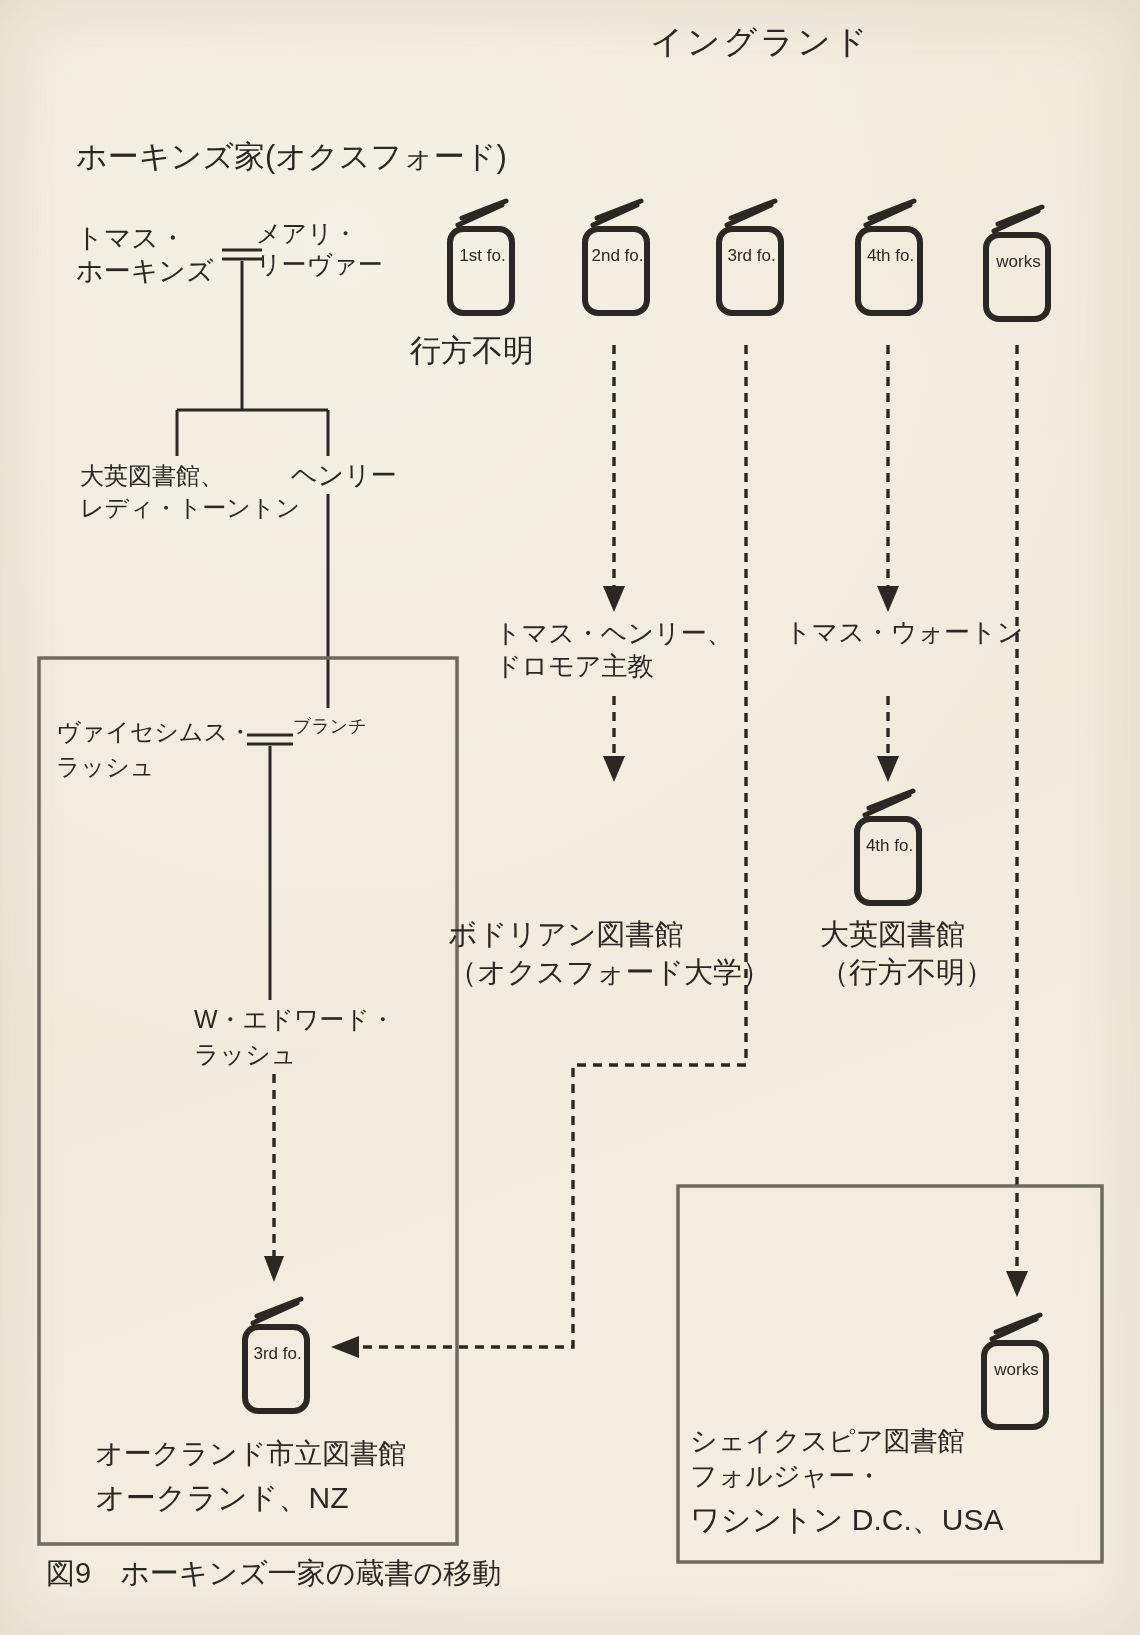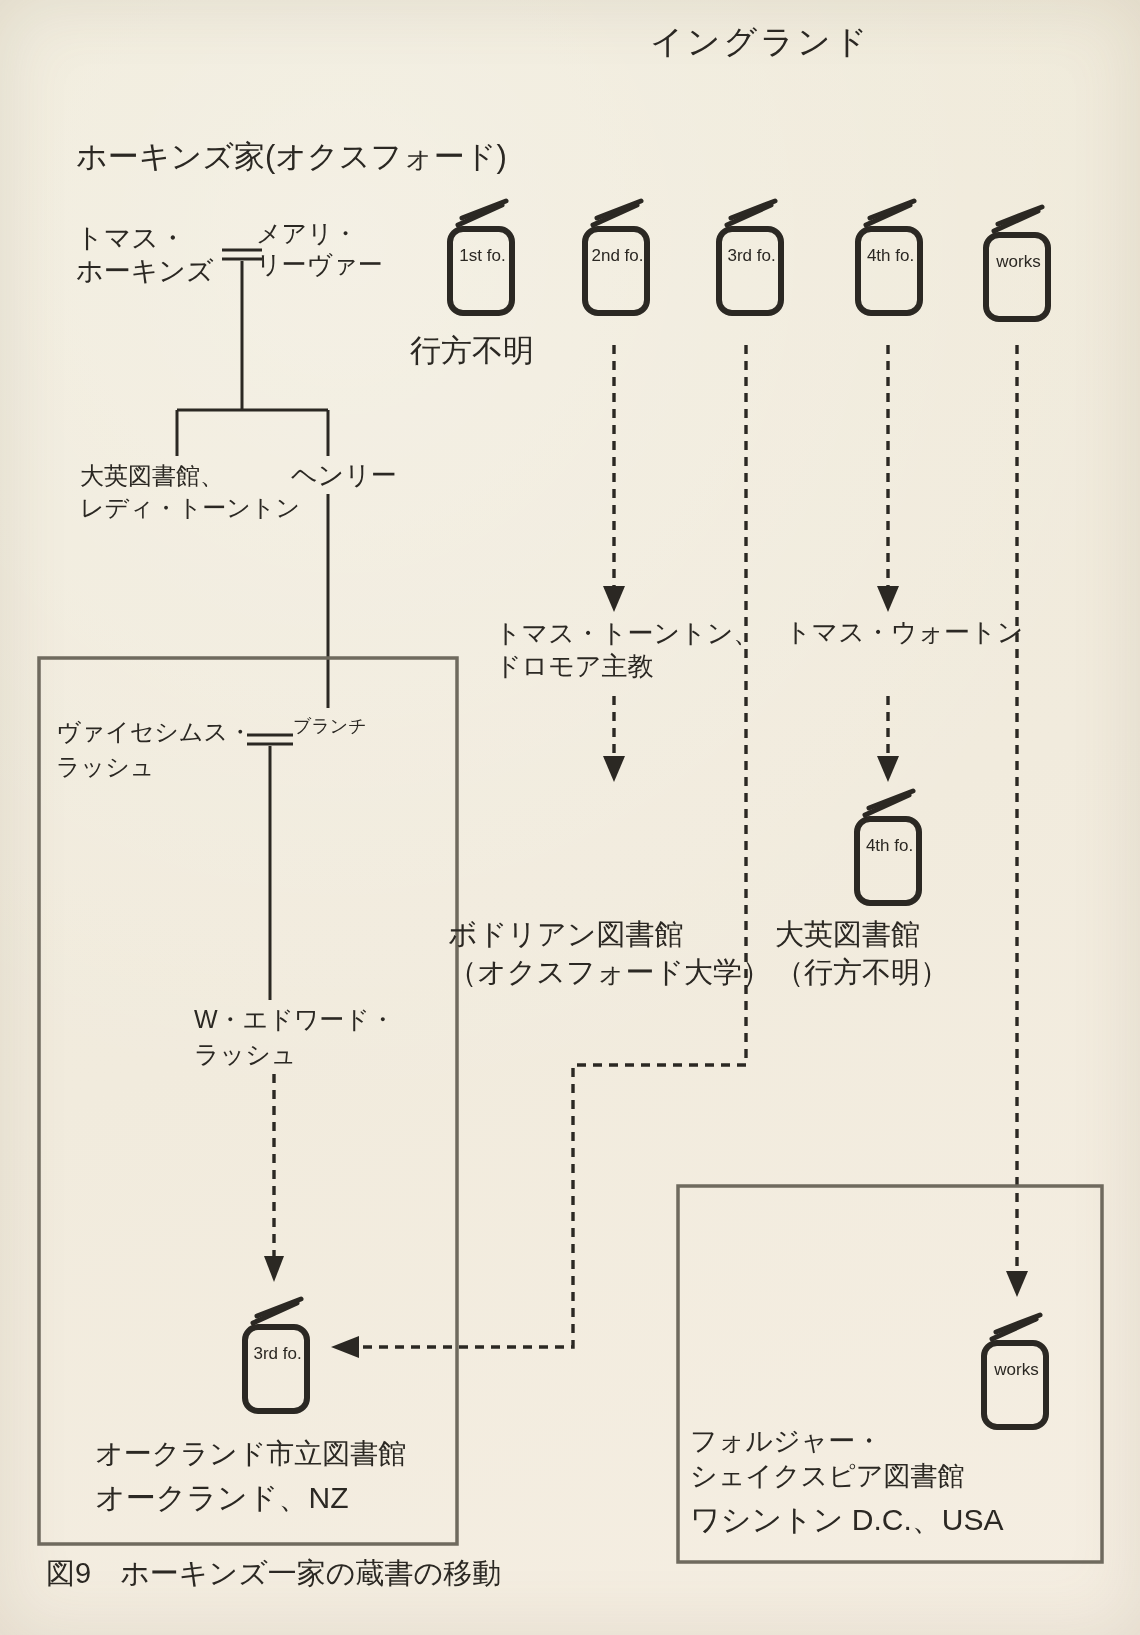--- a/index.html
+++ b/index.html
@@ -153,41 +153,41 @@
     <div>ラッシュ</div>
   </div>
   <div class="txt" style="left:293px;top:716px;font-size:18px;">ブランチ</div>
 
   <div class="txt ctr" style="left:175px;top:1002px;width:196px;font-size:25px;line-height:1.4;margin-left:19px;">
     <div>W・エドワード・</div>
     <div>ラッシュ</div>
   </div>
 
   <div class="txt ctr" style="left:495px;top:617px;width:240px;font-size:26px;line-height:1.28;">
-    <div>トマス・トーントン、</div>
+    <div>トマス・ヘンリー、</div>
     <div>ドロモア主教</div>
   </div>
   <div class="txt" style="left:785px;top:617px;font-size:26px;">トマス・ウォートン</div>
 
   <div class="txt ctr" style="left:448px;top:916px;width:312px;font-size:29px;line-height:1.3;">
     <div>ボドリアン図書館</div>
     <div>（オクスフォード大学）</div>
   </div>
 
   <div class="book" style="left:850px;top:788px;">
     <svg viewBox="0 0 76 120">
       <g fill="none" stroke="var(--ink)" stroke-linecap="round">
         <path d="M15 27 L59 7" stroke-width="5"></path>
           <path d="M19 20 L63 3" stroke-width="5"></path>
         <rect x="7" y="31" width="62" height="84" rx="13" stroke-width="6"></rect>
       </g>
     </svg>
     <span class="book-label">4th fo.</span>
   </div>
-  <div class="txt ctr" style="left:775px;top:916px;width:226px;font-size:29px;line-height:1.3;">
+  <div class="txt ctr" style="left:820px;top:916px;width:226px;font-size:29px;line-height:1.3;">
     <div>大英図書館</div>
     <div>（行方不明）</div>
   </div>
 
   <div class="book" style="left:238px;top:1296px;">
     <svg viewBox="0 0 76 120">
       <g fill="none" stroke="var(--ink)" stroke-linecap="round">
         <path d="M15 27 L59 7" stroke-width="5"></path>
           <path d="M19 20 L63 3" stroke-width="5"></path>
         <rect x="7" y="31" width="62" height="84" rx="13" stroke-width="6"></rect>
@@ -204,20 +204,20 @@
     <svg viewBox="0 0 76 120">
       <g fill="none" stroke="var(--ink)" stroke-linecap="round">
         <path d="M15 27 L59 7" stroke-width="5"></path>
           <path d="M19 20 L63 3" stroke-width="5"></path>
         <rect x="7" y="31" width="62" height="84" rx="13" stroke-width="6"></rect>
       </g>
     </svg>
     <span class="book-label">works</span>
   </div>
   <div class="txt ctr" style="left:690px;top:1424px;width:362px;font-size:27px;line-height:1.28;">
+    <div>シェイクスピア図書館</div>
     <div>フォルジャー・</div>
-    <div>シェイクスピア図書館</div>
     <div style="font-size:30px;margin-top:8px;">ワシントン D.C.、USA</div>
   </div>
 
   <div class="txt cap" style="left:46px;top:1556px;">図9　ホーキンズ一家の蔵書の移動</div>
 
 </div>
 
 </body></html>

